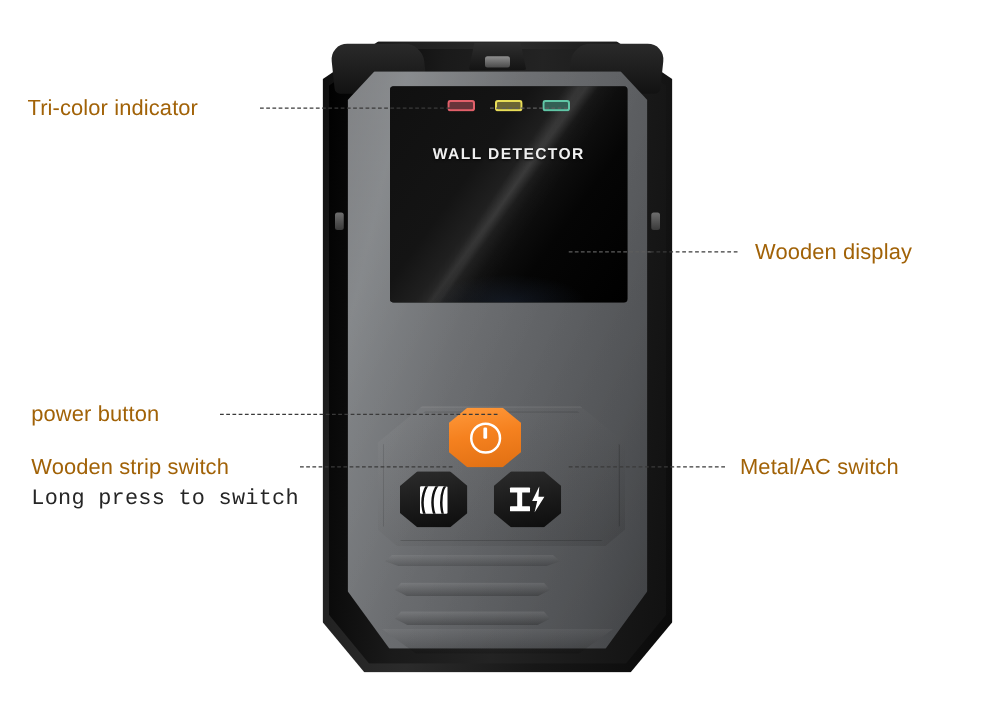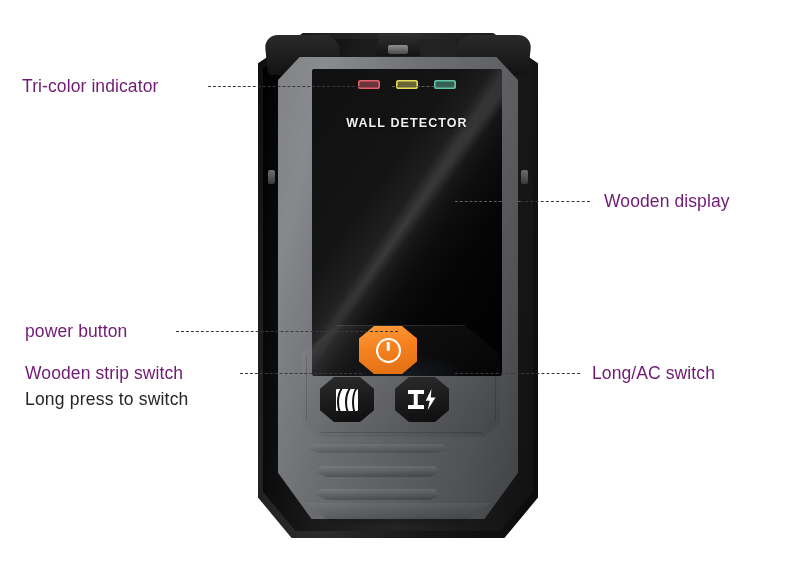--- a/index.html
+++ b/index.html
@@ -20,21 +20,21 @@
     position: absolute;
     inset: 0;
     background: #ffffff;
   }
 
   
   .callout {
     position: absolute;
     font-size: 17.5px;
     line-height: 1.28;
-    color: #701a75;
+    color: #a16207;
     white-space: pre;
     letter-spacing: 0.1px;
   }
   .callout.right { text-align: left; }
 
   .sub-line {
     font-size: 17.5px;
     line-height: 1.26;
     color: #262626;
     letter-spacing: 0.2px;
@@ -172,21 +172,21 @@
   }
   .side-nub.left  { left: 10px; }
   .side-nub.right { right: 10px; }
 
   
   .screen-area {
     position: absolute;
     left: 54px;
     top: 36px;
     width: 190px;
-    height: 307px;
+    height: 173px;
     background: #0b0b0b;
     border-radius: 3px;
     overflow: hidden;
     box-shadow: inset 0 0 0 1px #3a3c3f;
   }
   .screen-glass {
     position: absolute;
     inset: 0;
     background:
       linear-gradient(126deg,
@@ -495,18 +495,18 @@
   </div>
 
   <div class="callout" style="left:22px; top:75px;">Tri-color indicator</div>
 
   <div class="callout right" style="left:604px; top:190px;">Wooden display</div>
 
   <div class="callout" style="left:25px; top:362px;">Wooden strip switch</div>
 
   <div class="callout" style="left:25px; top:320px;">power button</div>
 
-  <div class="sub-line" style="position:absolute; left:25px; top:388px;">Long press to switch</div>
-
-
-  <div class="callout right" style="left:592px; top:362px;">Long/AC switch</div>
+  <div class="sub-line" style="position:absolute; left:25px; top:388px;font-family:Liberation Mono, monospace;">Long press to switch</div>
+
+
+  <div class="callout right" style="left:592px; top:362px;">Metal/AC switch</div>
 
 </div>
 
 </body></html>

